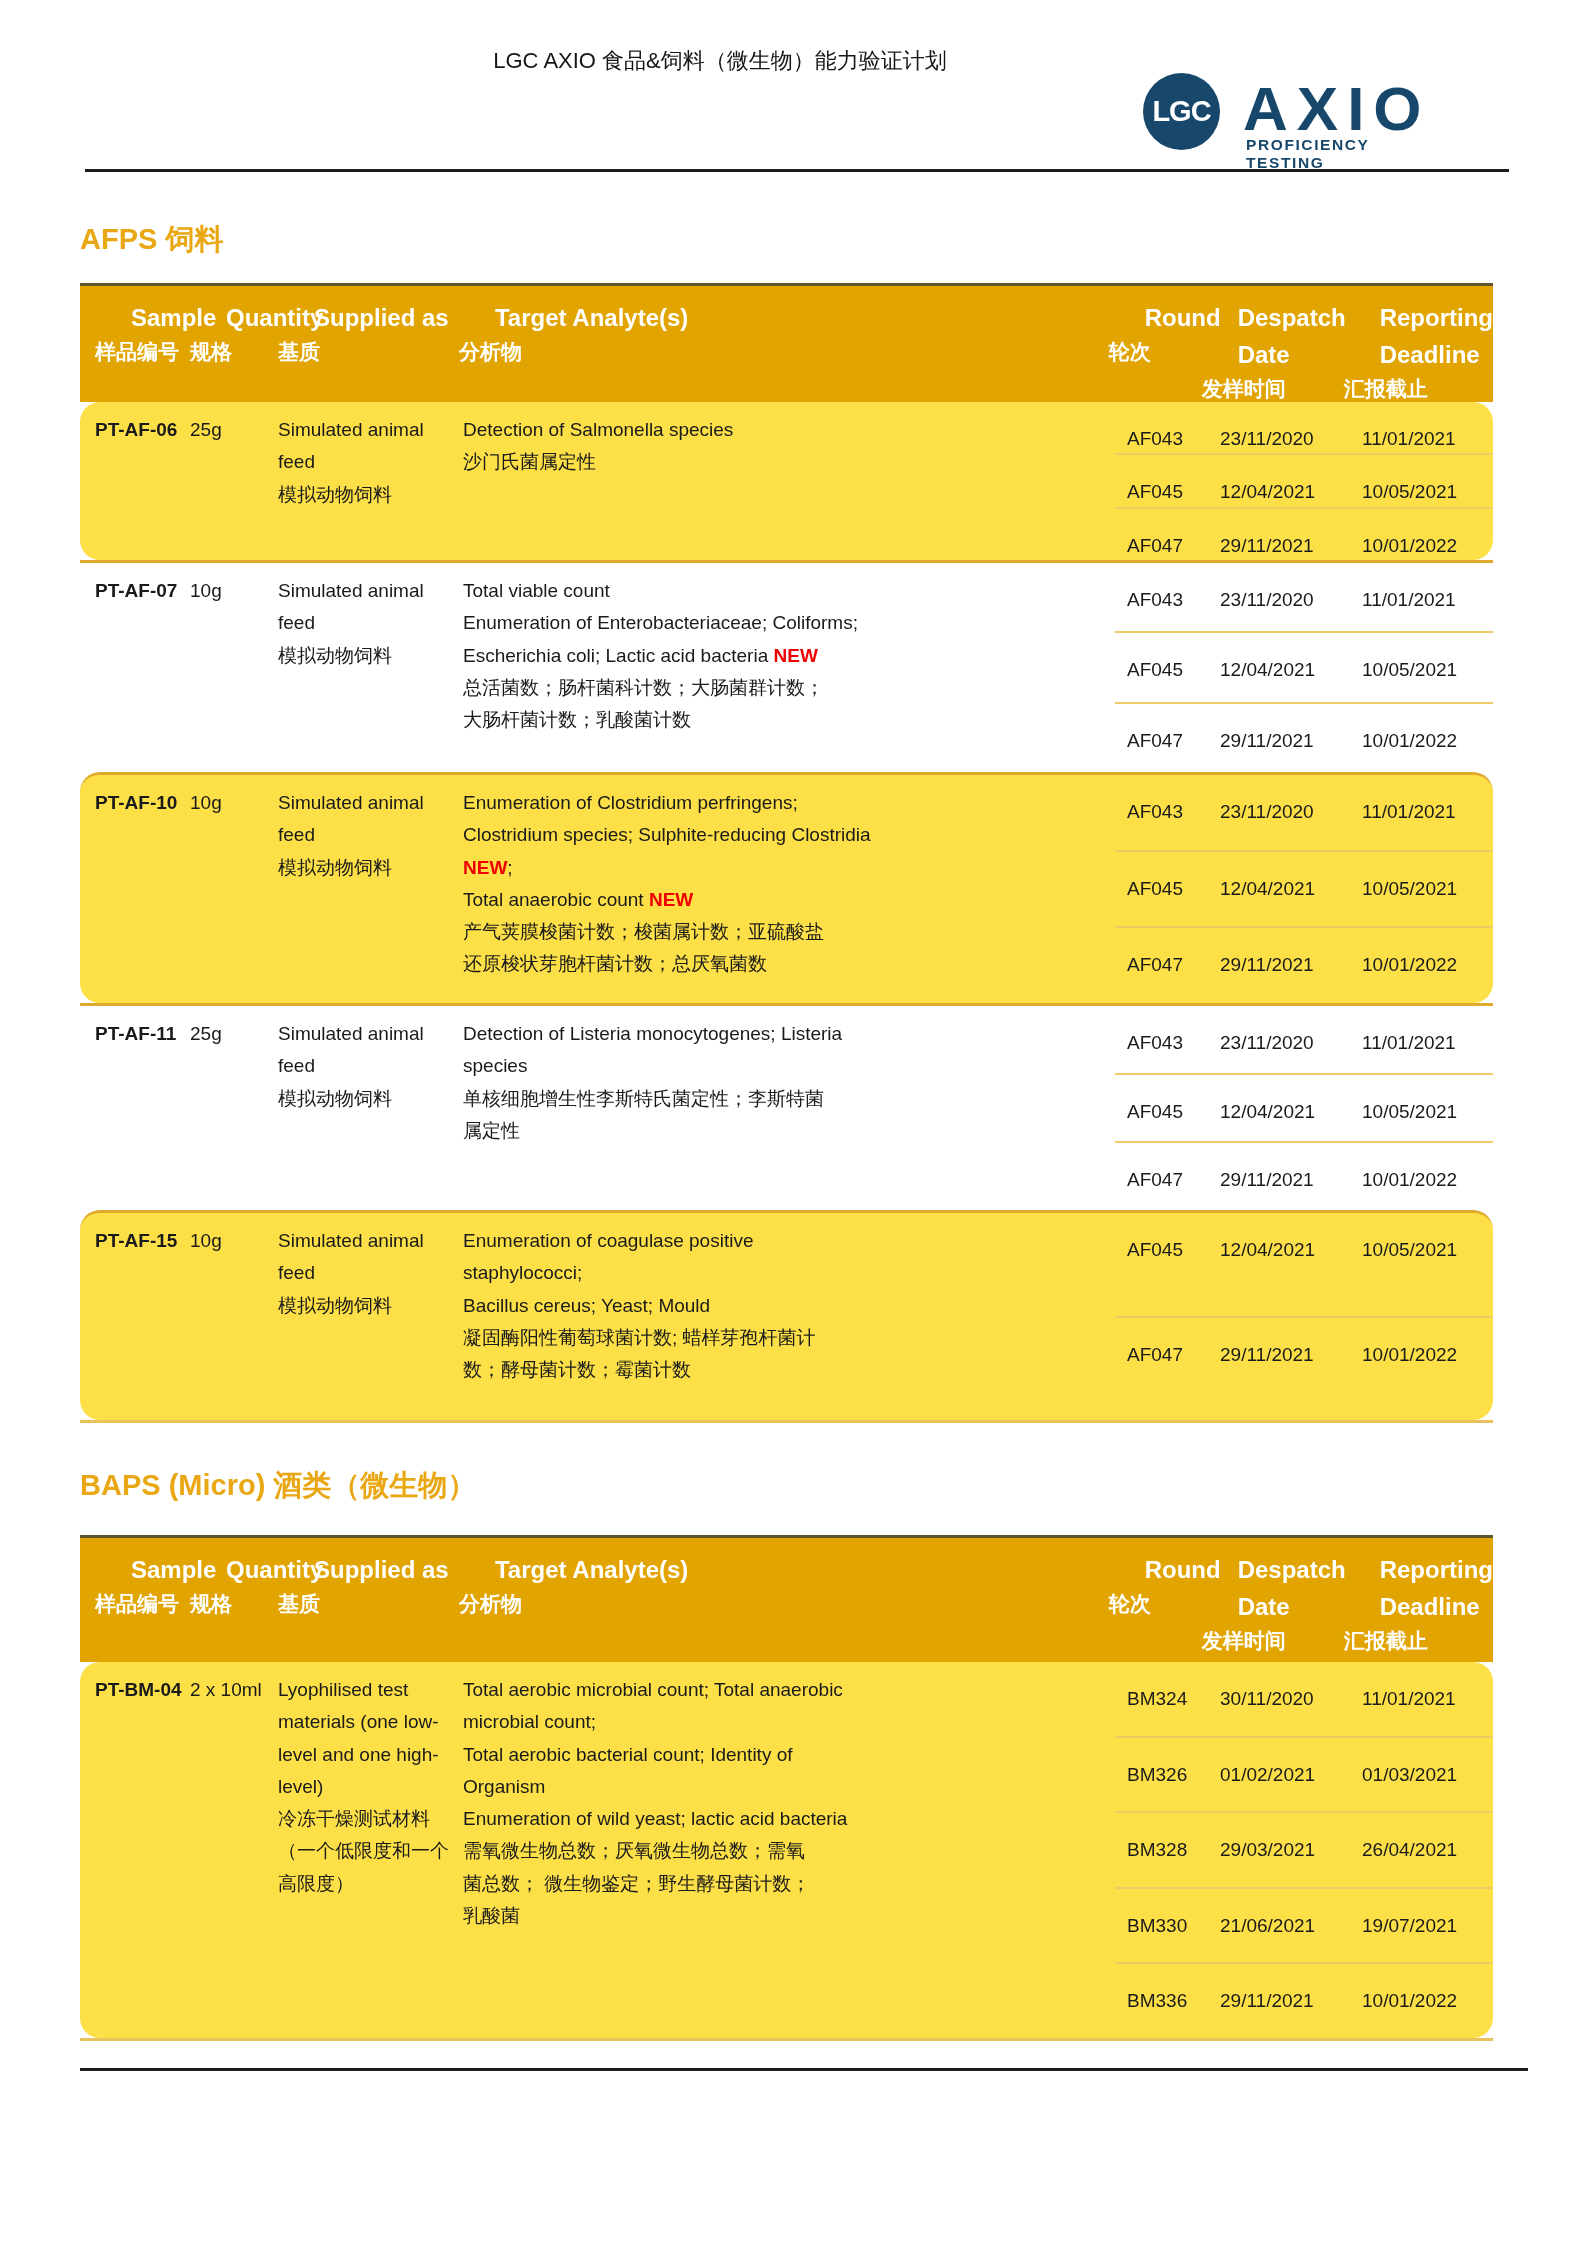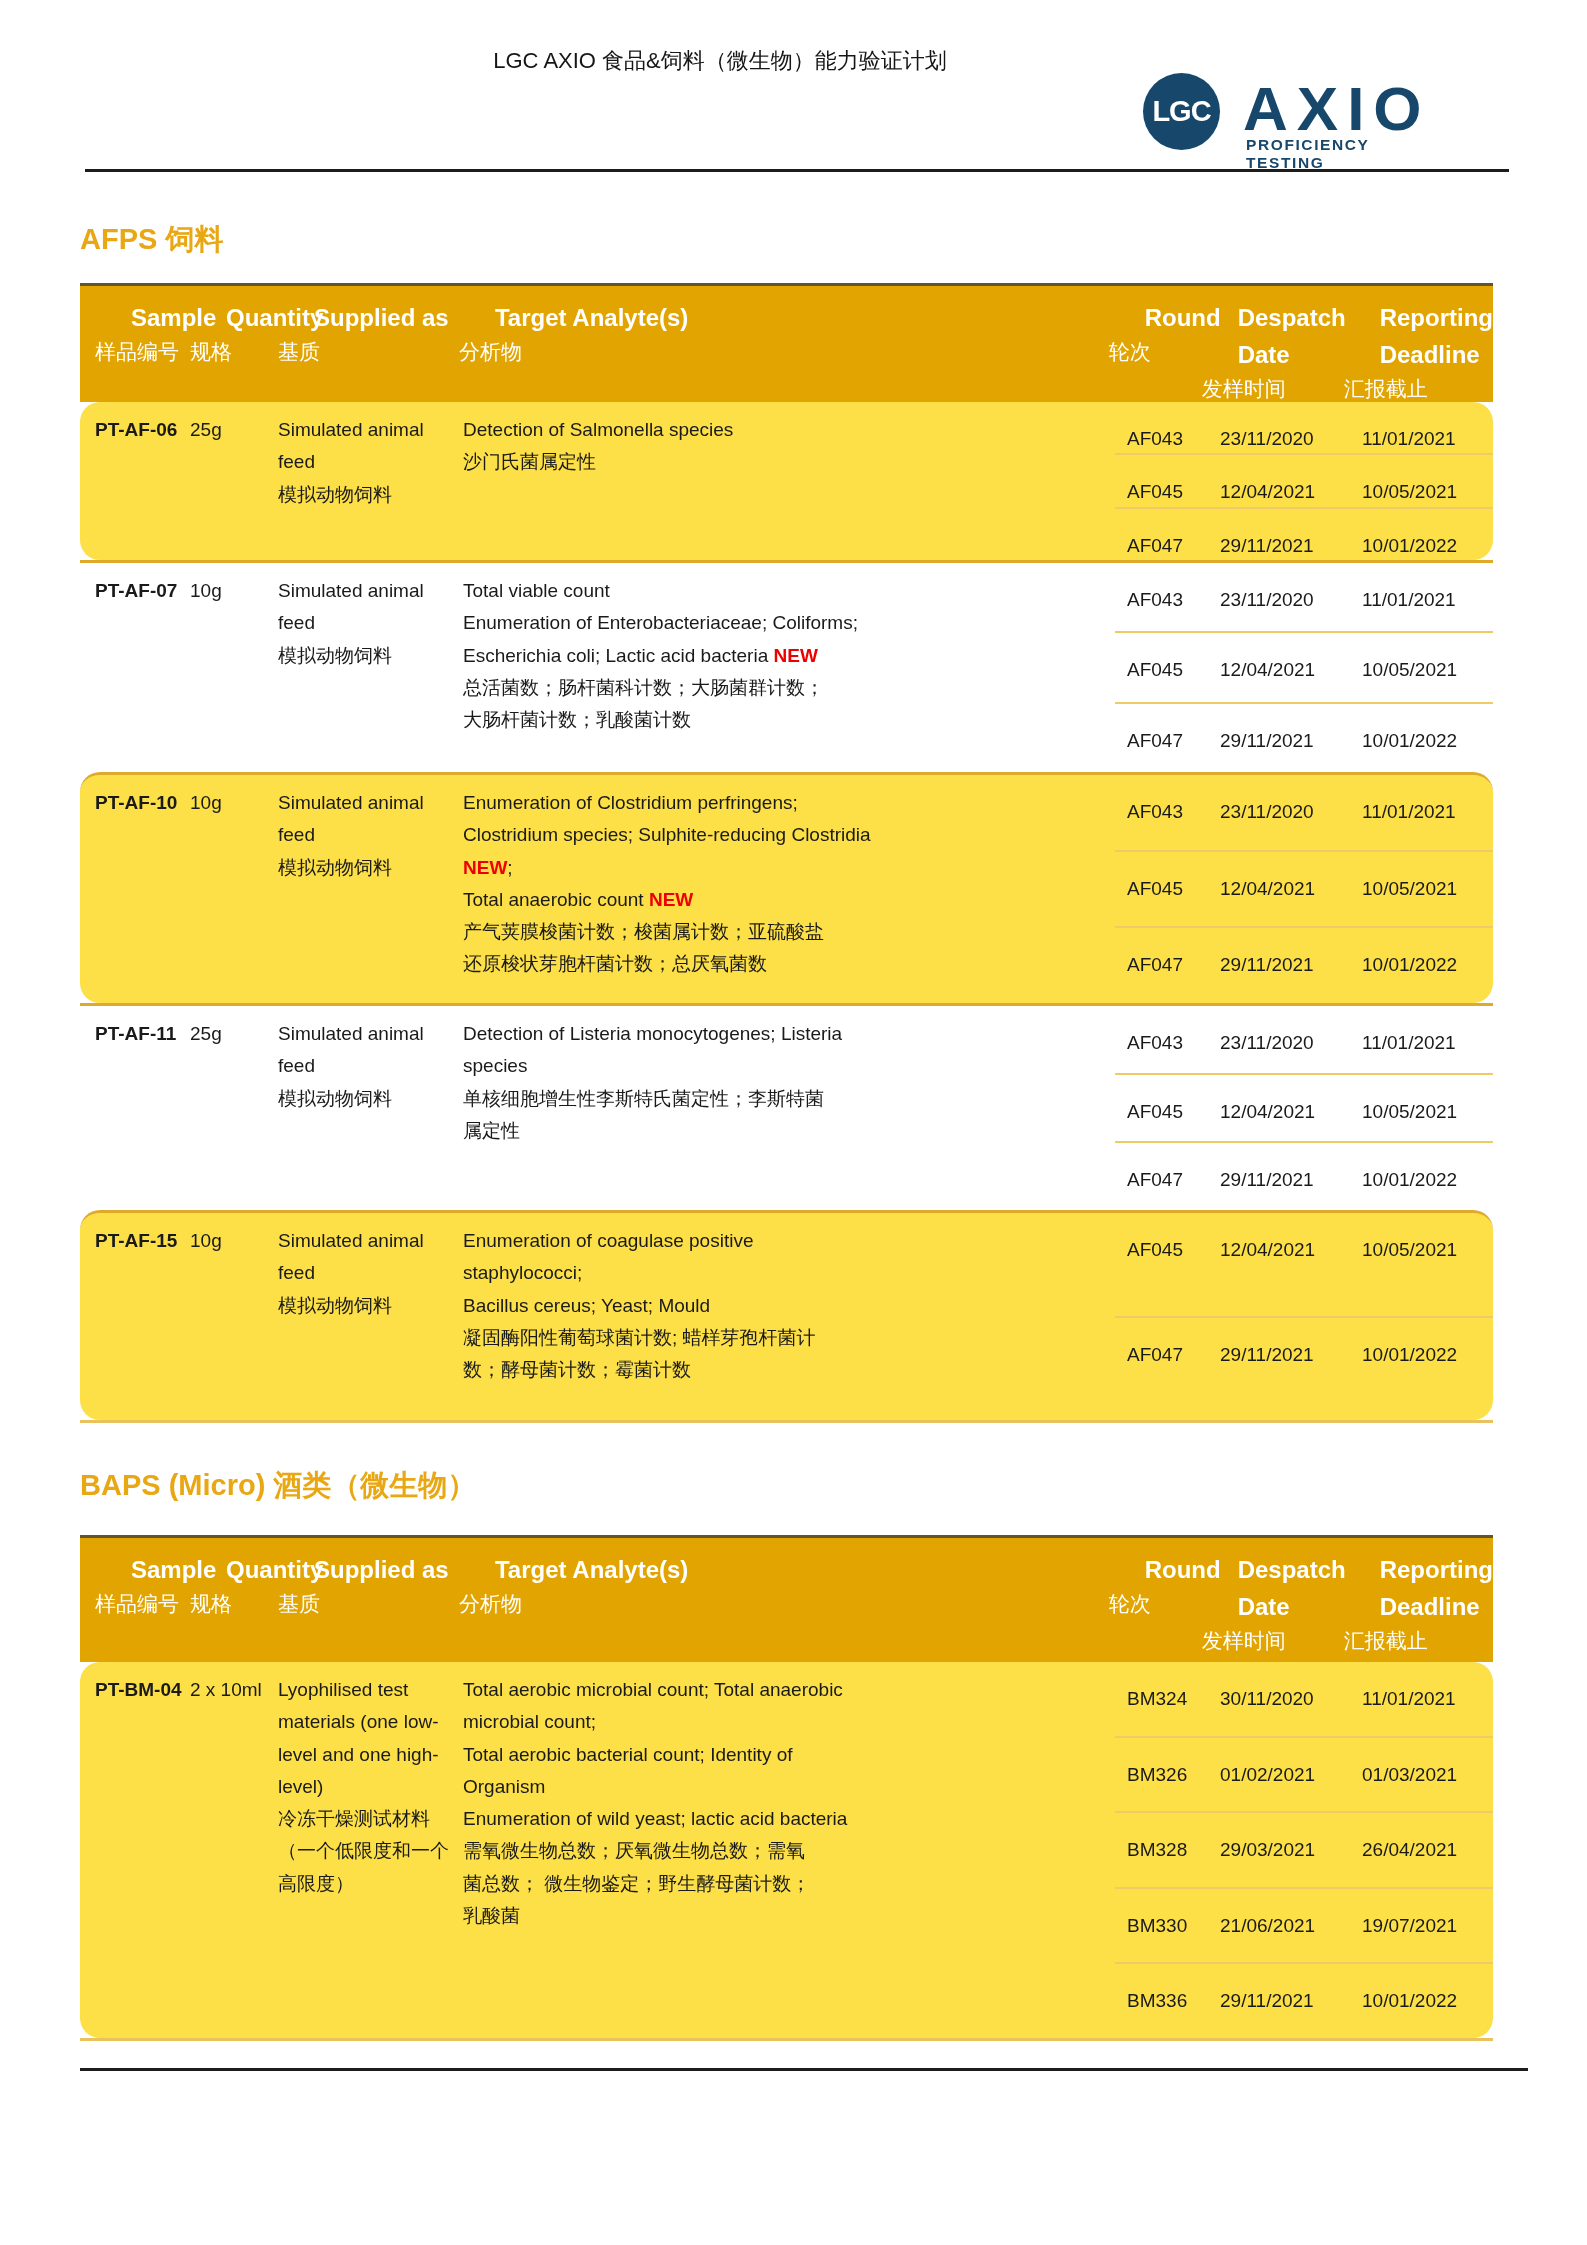--- a/index.html
+++ b/index.html
@@ -30,21 +30,21 @@
   
   .tbl { position:absolute; left:80px; width:1413px; border-bottom:3px solid #E9C25E; }
   .tbl.t1 { top:283px; }
   .tbl.t2 { top:1535px; }
 
   .thead { display:flex; background:#E2A400; border-top:3px solid #5F5530; color:#ffffff; }
   .tbl.t1 .thead { height:119px; }
   .tbl.t2 .thead { height:127px; }
   .thead .hcell { padding-top:13px; }
   .h-en { display:block; font-size:24px; font-weight:bold; line-height:1.55; white-space:pre-line;margin-left:36px; }
-  .h-zh { display:block; font-size:21px; font-weight:normal; line-height:1.55; white-space:pre-line; }
+  .h-zh { display:block; font-size:21px; font-weight:bold; line-height:1.55; white-space:pre-line; }
 
   .c1 { width:110px; padding-left:15px; }
   .c2 { width:88px; }
   .c3 { width:185px; }
   .c4 { width:652px; }
   .crounds { flex:1; display:flex; }
   .hr-round { width:100px; padding-left:12px; }
   .hr-desp  { width:140px; padding-left:5px; }
   .hr-dead  { flex:1; padding-left:7px; }
 

